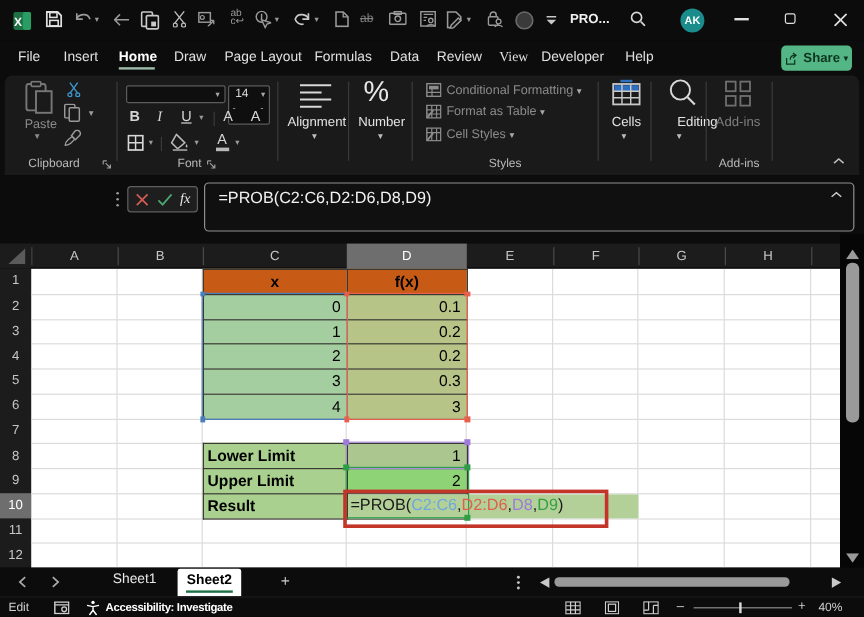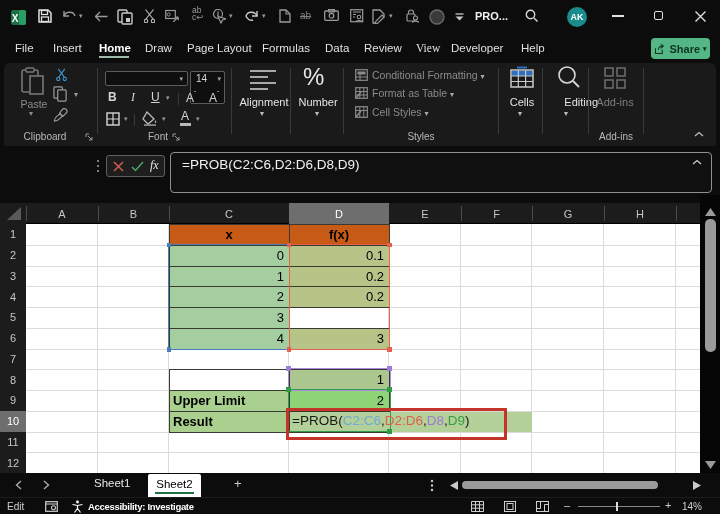--- a/index.html
+++ b/index.html
@@ -286,21 +286,23 @@
     <div class="cell" style="left:169px;top:224px;width:120px;height:21px;background:#c75b16;justify-content:center;font-weight:bold;z-index:1;">x</div>
     <div class="cell" style="left:289px;top:224px;width:100px;height:21px;background:#c75b16;justify-content:center;font-weight:bold;z-index:1;">f(x)</div>
     <div class="cell" style="left:169px;top:244.75px;width:120px;height:21px;background:#a5cea0;justify-content:flex-end;padding-right:5px;z-index:1;">0</div>
     <div class="cell" style="left:169px;top:265.5px;width:120px;height:21px;background:#a5cea0;justify-content:flex-end;padding-right:5px;z-index:1;">1</div>
     <div class="cell" style="left:169px;top:286.25px;width:120px;height:21px;background:#a5cea0;justify-content:flex-end;padding-right:5px;z-index:1;">2</div>
     <div class="cell" style="left:169px;top:307px;width:120px;height:21px;background:#a5cea0;justify-content:flex-end;padding-right:5px;z-index:1;">3</div>
     <div class="cell" style="left:169px;top:327.75px;width:120px;height:21px;background:#a5cea0;justify-content:flex-end;padding-right:5px;z-index:1;">4</div>
     <div class="cell" style="left:289px;top:244.75px;width:100px;height:21px;background:#b7c487;justify-content:flex-end;padding-right:5px;z-index:1;">0.1</div>
     <div class="cell" style="left:289px;top:265.5px;width:100px;height:21px;background:#b7c487;justify-content:flex-end;padding-right:5px;z-index:1;">0.2</div>
     <div class="cell" style="left:289px;top:286.25px;width:100px;height:21px;background:#b7c487;justify-content:flex-end;padding-right:5px;z-index:1;">0.2</div>
+    <div class="cell" style="left:289px;top:307px;width:100px;height:21px;background:#b7c487;justify-content:flex-end;padding-right:5px;z-index:1;">0.3</div>
     <div class="cell" style="left:289px;top:327.75px;width:100px;height:21px;background:#b7c487;justify-content:flex-end;padding-right:5px;z-index:1;">3</div>
+    <div class="cell" style="left:169px;top:369.25px;width:120px;height:21px;background:#a9d08e;font-weight:bold;padding-left:4px;z-index:1;">Lower Limit</div>
     <div class="cell" style="left:169px;top:390px;width:120px;height:21px;background:#a9d08e;font-weight:bold;padding-left:4px;z-index:1;">Upper Limit</div>
     <div class="cell" style="left:169px;top:410.75px;width:120px;height:21px;background:#a9d08e;font-weight:bold;padding-left:4px;z-index:1;">Result</div>
     <div class="cell" style="left:289px;top:369.25px;width:100px;height:21px;background:#abc78f;justify-content:flex-end;padding-right:5px;z-index:1;">1</div>
     <div class="cell" style="left:289px;top:390px;width:100px;height:21px;background:#8fd377;justify-content:flex-end;padding-right:5px;z-index:1;">2</div>
 
     <div class="abs" style="left:169px;top:224px;width:221px;height:1px;background:#3a3a33;z-index:2;"></div>
     <div class="abs" style="left:169px;top:244.75px;width:221px;height:1px;background:#3a3a33;z-index:2;"></div>
     <div class="abs" style="left:169px;top:265.5px;width:221px;height:1px;background:#3a3a33;z-index:2;"></div>
     <div class="abs" style="left:169px;top:286.25px;width:221px;height:1px;background:#3a3a33;z-index:2;"></div>
     <div class="abs" style="left:169px;top:307px;width:221px;height:1px;background:#3a3a33;z-index:2;"></div>
@@ -356,21 +358,21 @@
 
   <div class="abs" id="tabbar" style="left:0;top:473px;width:720px;height:24px;background:#0c0c0c;">
     <svg class="abs" style="left:15px;top:7px;" width="7" height="10" viewBox="0 0 7 10">
         <path d="M6 1 1.5 5 6 9" stroke="#a9a9a9" stroke-width="1.4" fill="none"></path>
       </svg>
     <svg class="abs" style="left:43px;top:7px;" width="7" height="10" viewBox="0 0 7 10">
         <path d="M1 1 5.5 5 1 9" stroke="#a9a9a9" stroke-width="1.4" fill="none"></path>
       </svg>
     <div class="abs" style="left:94px;top:4px;color:#e8e8e8;font-size:11.5px;">Sheet1</div>
     <div class="abs" style="left:148px;top:1px;width:53px;height:23px;background:#fff;border-radius:2px 2px 0 0;
-         color:#000;font-size:11.5px;font-weight:normal;text-align:center;line-height:20px;">Sheet2
+         color:#000;font-size:11.5px;font-weight:bold;text-align:center;line-height:20px;">Sheet2
       <div class="abs" style="left:7px;bottom:3px;width:39px;height:2.5px;background:#1e7145;"></div>
     </div>
     <div class="abs" style="left:234px;top:3px;color:#c9c9c9;font-size:13px;">+</div>
     <svg class="abs" style="left:430px;top:6px;" width="4" height="13" viewBox="0 0 4 13">
         <circle cx="2" cy="2" r="1.2" fill="#c9c9c9"></circle>
         <circle cx="2" cy="6.5" r="1.2" fill="#c9c9c9"></circle>
         <circle cx="2" cy="11" r="1.2" fill="#c9c9c9"></circle>
       </svg>
     <svg class="abs" style="left:450px;top:8px;" width="8" height="9">
         <path d="M8 0 0 4.5 8 9Z" fill="#c9c9c9"></path>
@@ -402,21 +404,21 @@
       <rect x="3" y="2.5" width="6" height="6" fill="none" stroke="#cfcfcf" stroke-width="1"></rect>
     </svg>
     <svg class="abs" style="left:536px;top:3px;" width="13" height="11" viewBox="0 0 13 11">
       <rect x="0.5" y="0.5" width="12" height="10" fill="none" stroke="#cfcfcf" stroke-width="1"></rect>
       <path d="M4.5 0.5v7 M4.5 7.5h-4 M8.5 10.5v-7 M8.5 3.5h4" stroke="#cfcfcf" stroke-width="1" fill="none"></path>
     </svg>
     <div class="abs" style="left:564px;top:1px;color:#cfcfcf;font-size:11px;">–</div>
     <div class="abs" style="left:578px;top:8px;width:82px;height:1px;background:#8a8a8a;"></div>
     <div class="abs" style="left:616px;top:4px;width:1.5px;height:9px;background:#dcdcdc;"></div>
     <div class="abs" style="left:665px;top:1px;color:#cfcfcf;font-size:11px;">+</div>
-    <div class="abs" style="left:682px;top:3px;color:#cfcfcf;font-size:10px;">14%</div>
+    <div class="abs" style="left:682px;top:3px;color:#cfcfcf;font-size:10px;">40%</div>
   </div>
 
   <div class="abs" id="titlebar-content" style="left:0;top:0;width:720px;height:34px;">
 
     <svg class="ico" style="left:11px;top:10px;" width="15" height="15" viewBox="0 0 15 15">
       <rect x="0" y="0" width="15" height="15" rx="2" fill="#1d7044"></rect>
       <rect x="8" y="0" width="7" height="15" rx="2" fill="#2a9d64"></rect>
       <text x="4" y="11.5" font-size="10" font-weight="bold" fill="#fff" font-family="Liberation Sans" text-anchor="middle">X</text>
     </svg>
 

